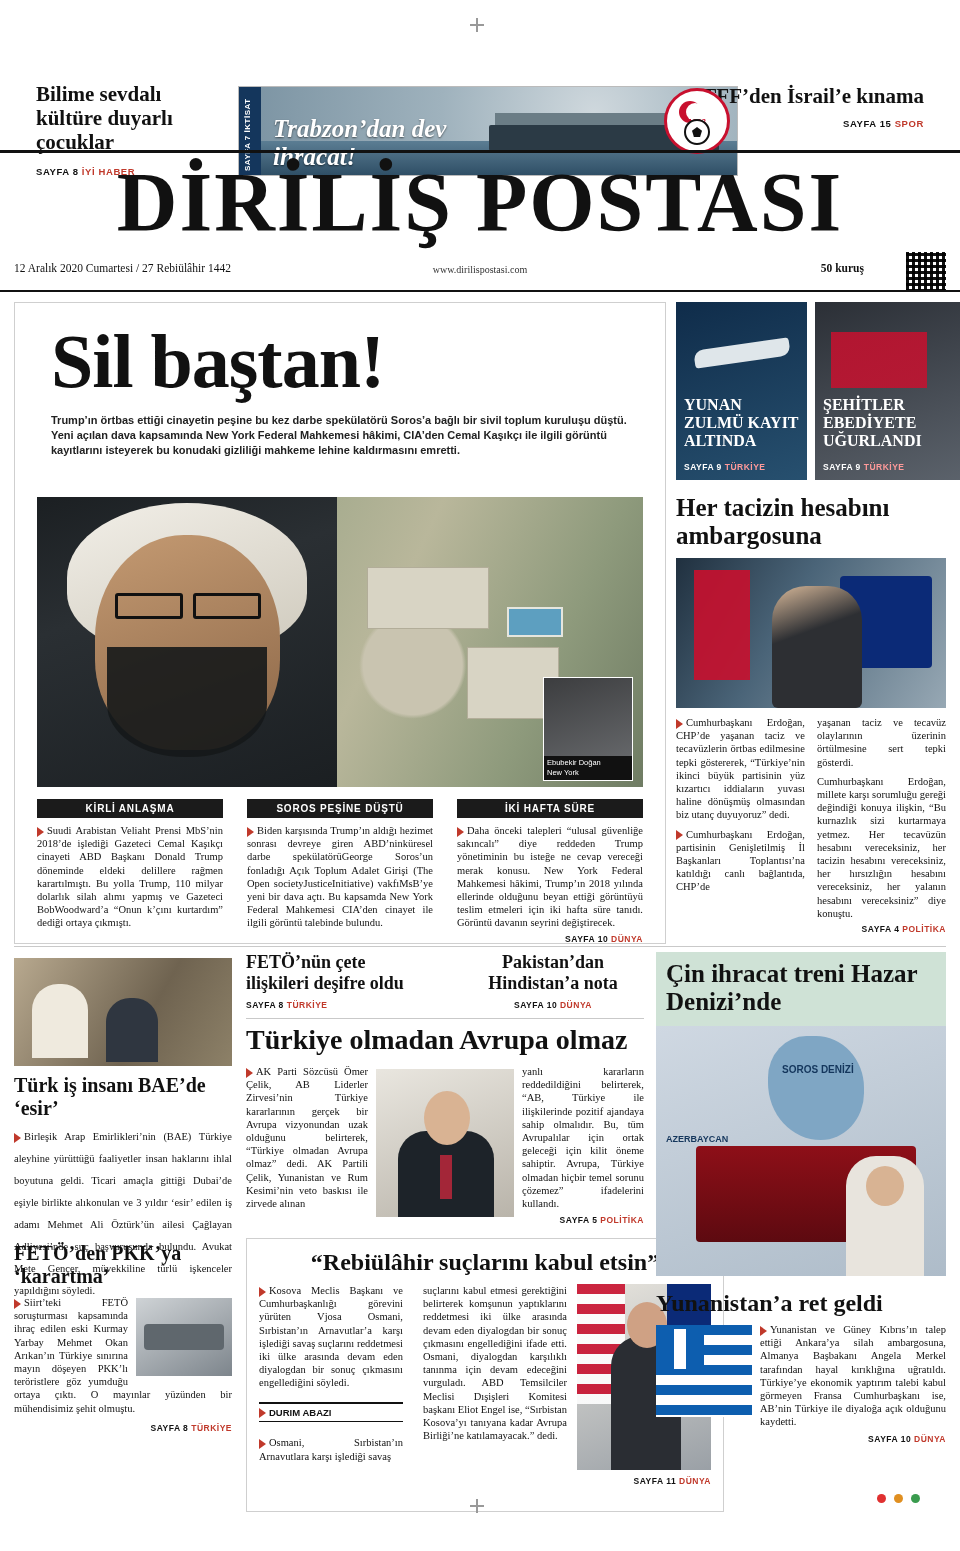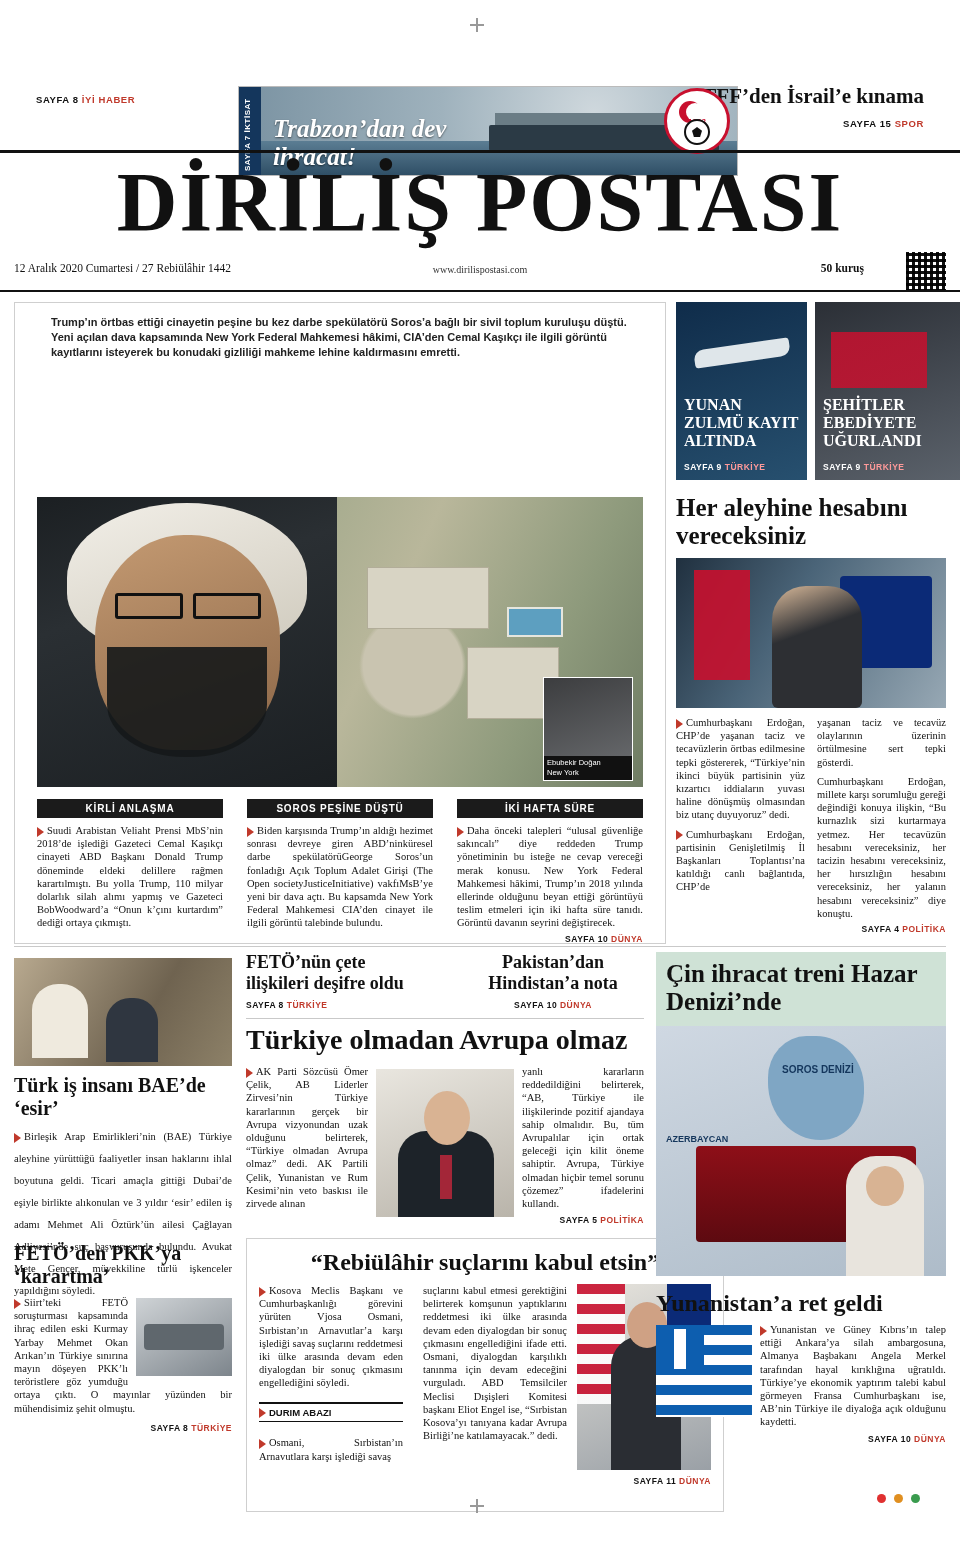--- a/index.html
+++ b/index.html
@@ -192,20 +192,21 @@
 </style>
 </head>
 <body>
 
 <div class="page">
 
   <div class="crossmark"></div>
 
   <div class="topstrip">
     <div class="teaser-left">
+      <div class="tl">Bilime sevdalı kültüre duyarlı çocuklar</div>
       <div class="pg">
         <span>SAYFA 8</span>
         <span class="sec">İYİ HABER</span>
       </div>
     </div>
 
     <div class="banner">
       <div class="side">
         <span>SAYFA 7 İKTİSAT</span>
       </div>
@@ -236,20 +237,21 @@
   </div>
   <div class="mast-meta">
     <div class="dt">12 Aralık 2020 Cumartesi / 27 Rebiülâhir 1442</div>
     <div class="web">www.dirilispostasi.com</div>
     <div class="pr">50 kuruş</div>
     <div class="qr"></div>
   </div>
   <div class="rule" style="top:290px;height:2px;"></div>
 
   <div class="lead">
+    <h1>Sil baştan!</h1>
     <div class="kicker">Trump’ın örtbas ettiği cinayetin peşine bu kez darbe spekülatörü Soros’a bağlı bir sivil toplum kuruluşu düştü. Yeni açılan dava kapsamında New York Federal Mahkemesi hâkimi, CIA’den Cemal Kaşıkçı ile ilgili görüntü kayıtlarını isteyerek bu konudaki gizliliği mahkeme lehine kaldırmasını emretti.</div>
 
     <div class="photo">
       <div class="aerial"></div>
       <div class="bld" style="left:330px;top:70px;width:120px;height:60px;"></div>
       <div class="bld" style="left:430px;top:150px;width:90px;height:70px;"></div>
       <div class="pool" style="left:470px;top:110px;width:52px;height:26px;"></div>
       <div class="face">
         <div class="gutra"></div>
         <div class="head"></div>
@@ -298,21 +300,21 @@
       <div class="tile b">
         <div class="flag"></div>
         <div class="ttl">ŞEHİTLER EBEDİYETE UĞURLANDI</div>
         <div class="pg">
           <span>SAYFA 9</span>
           <span class="sec">TÜRKİYE</span>
         </div>
       </div>
     </div>
 
-    <h2>Her aleyhine hesabını vereceksiniz</h2>
+    <h2>Her tacizin hesabını ambargosuna</h2>
     <div class="erd">
       <div class="tflag"></div>
       <div class="eu"></div>
       <div class="man"></div>
     </div>
     <div class="body">
       <p style="margin:0 0 6px 0;"><span class="tri"></span><span>Cumhurbaşkanı Erdoğan, CHP’de yaşanan taciz ve tecavüzlerin örtbas edilmesine tepki göstererek, “Türkiye’nin ikinci büyük partisinin yüz kızartıcı iddiaların yuvası haline dönüşmüş olmasından biz utanç duyuyoruz” dedi.</span></p>
       <p style="margin:0 0 6px 0;"><span class="tri"></span><span>Cumhurbaşkanı Erdoğan, partisinin Genişletilmiş İl Başkanları Toplantısı’na katıldığı canlı bağlantıda, CHP’de</span></p>
       <p style="margin:0 0 6px 0;">yaşanan taciz ve tecavüz olaylarının üzerinin örtülmesine sert tepki gösterdi.</p>
       <p style="margin:0;">Cumhurbaşkanı Erdoğan, millete karşı sorumluğu gereği değindiği konuya ilişkin, “Bu kurnazlık sizi kurtarmaya yetmez. Her tecavüzün hesabını vereceksiniz, her tacizin hesabını vereceksiniz, her hırsızlığın hesabını vereceksiniz, her yalanın hesabını vereceksiniz” diye konuştu.</p>

